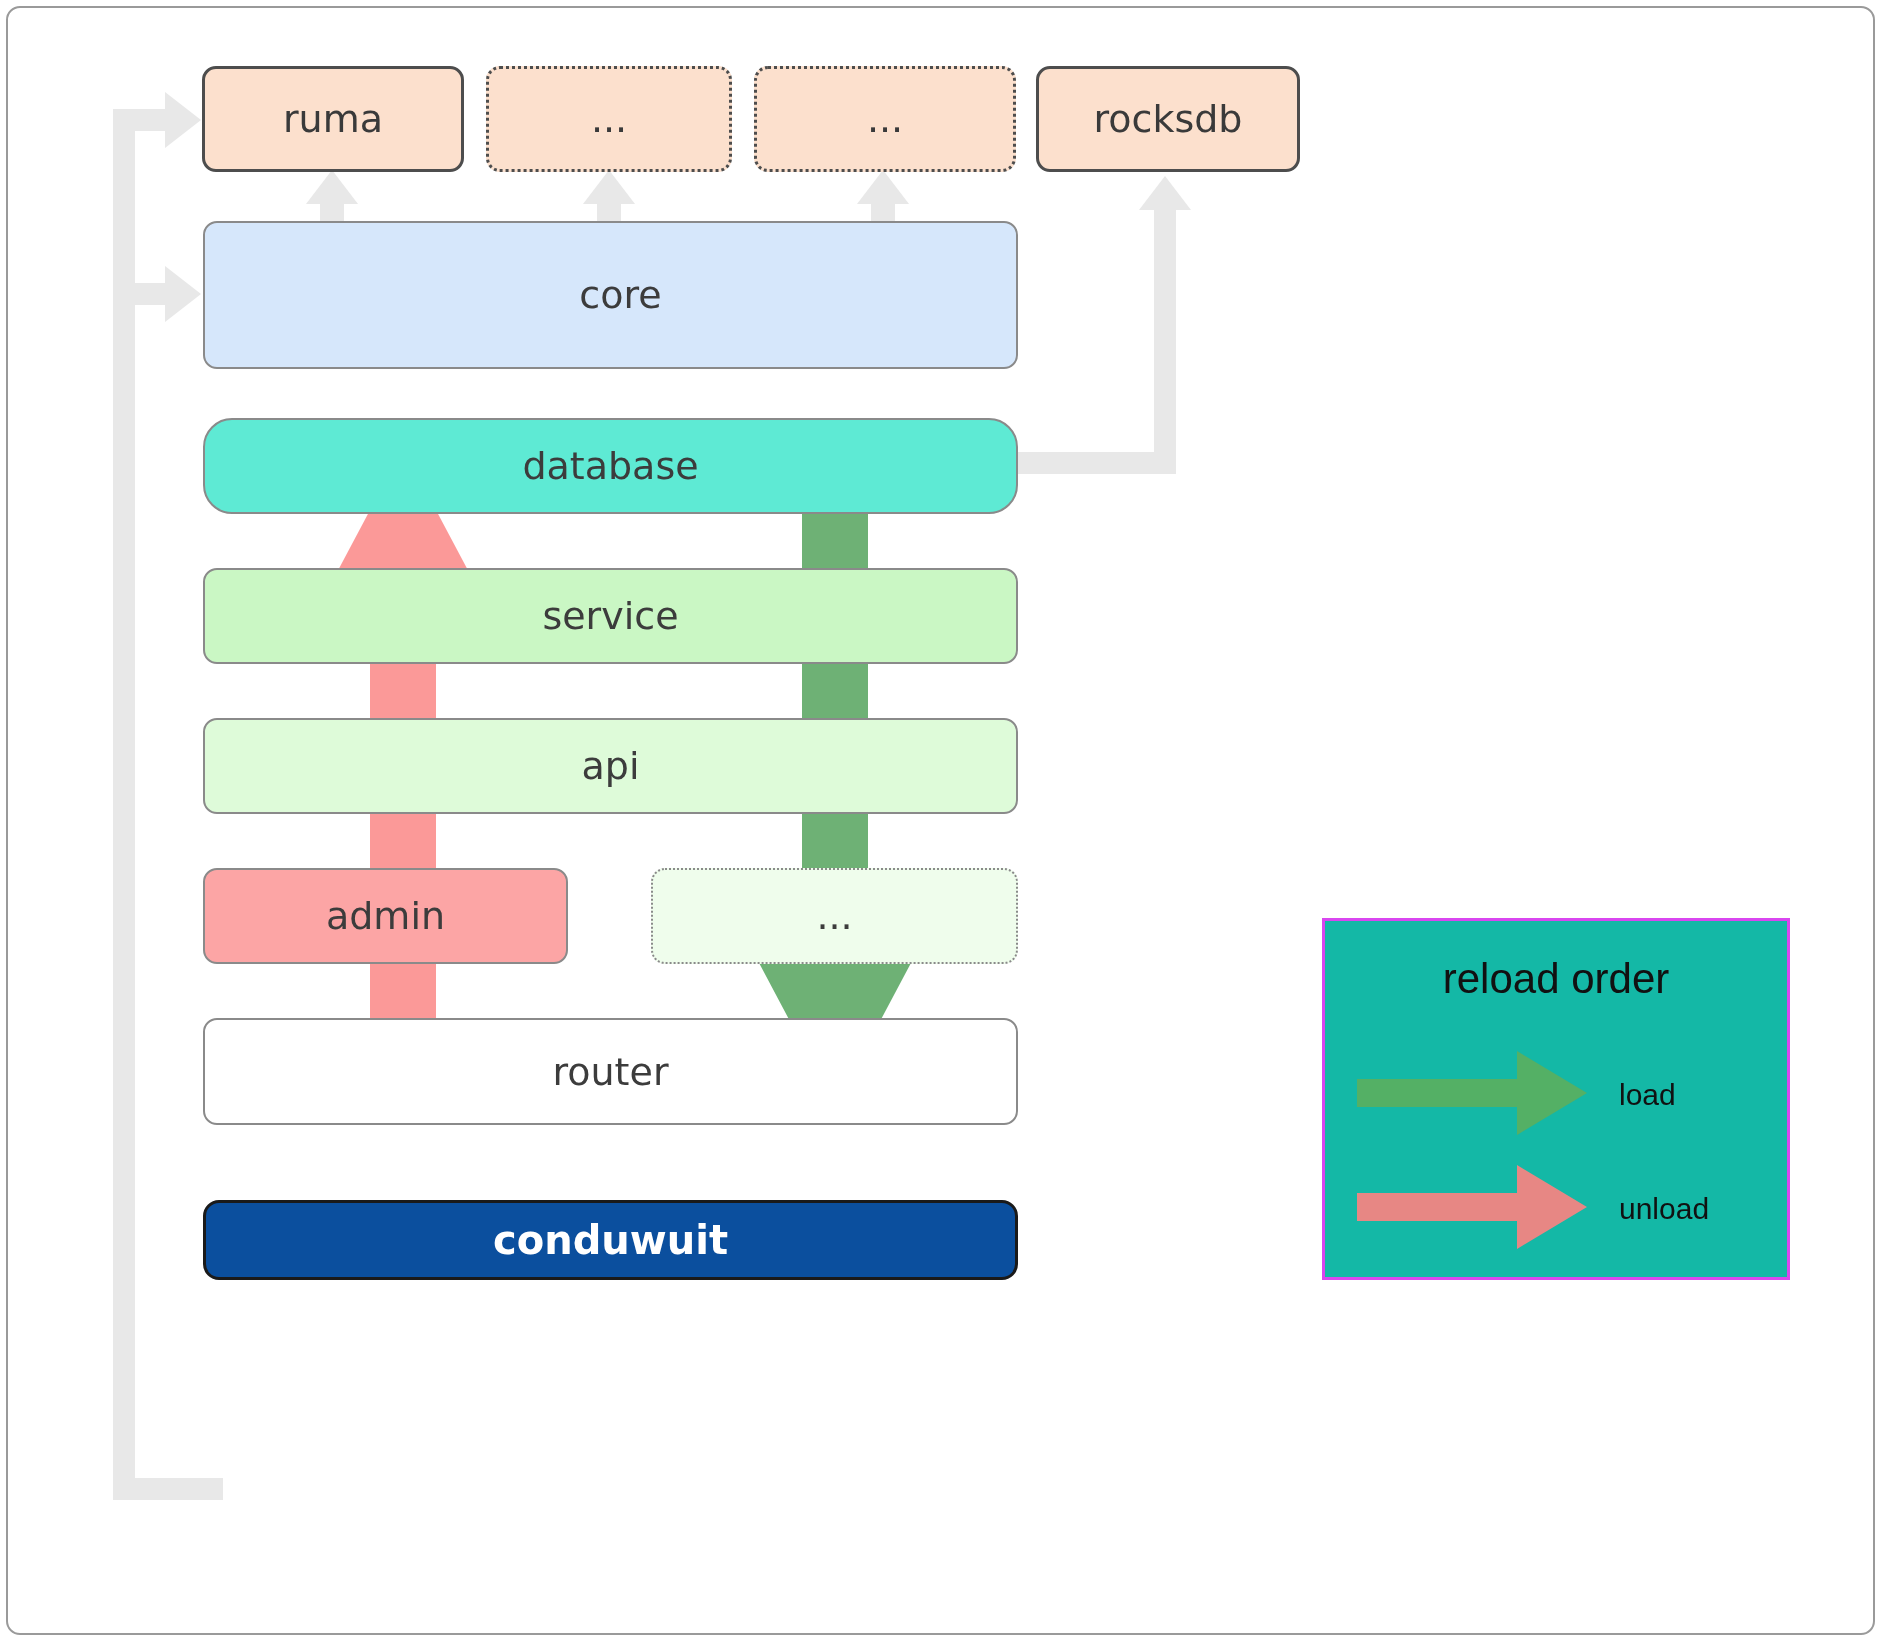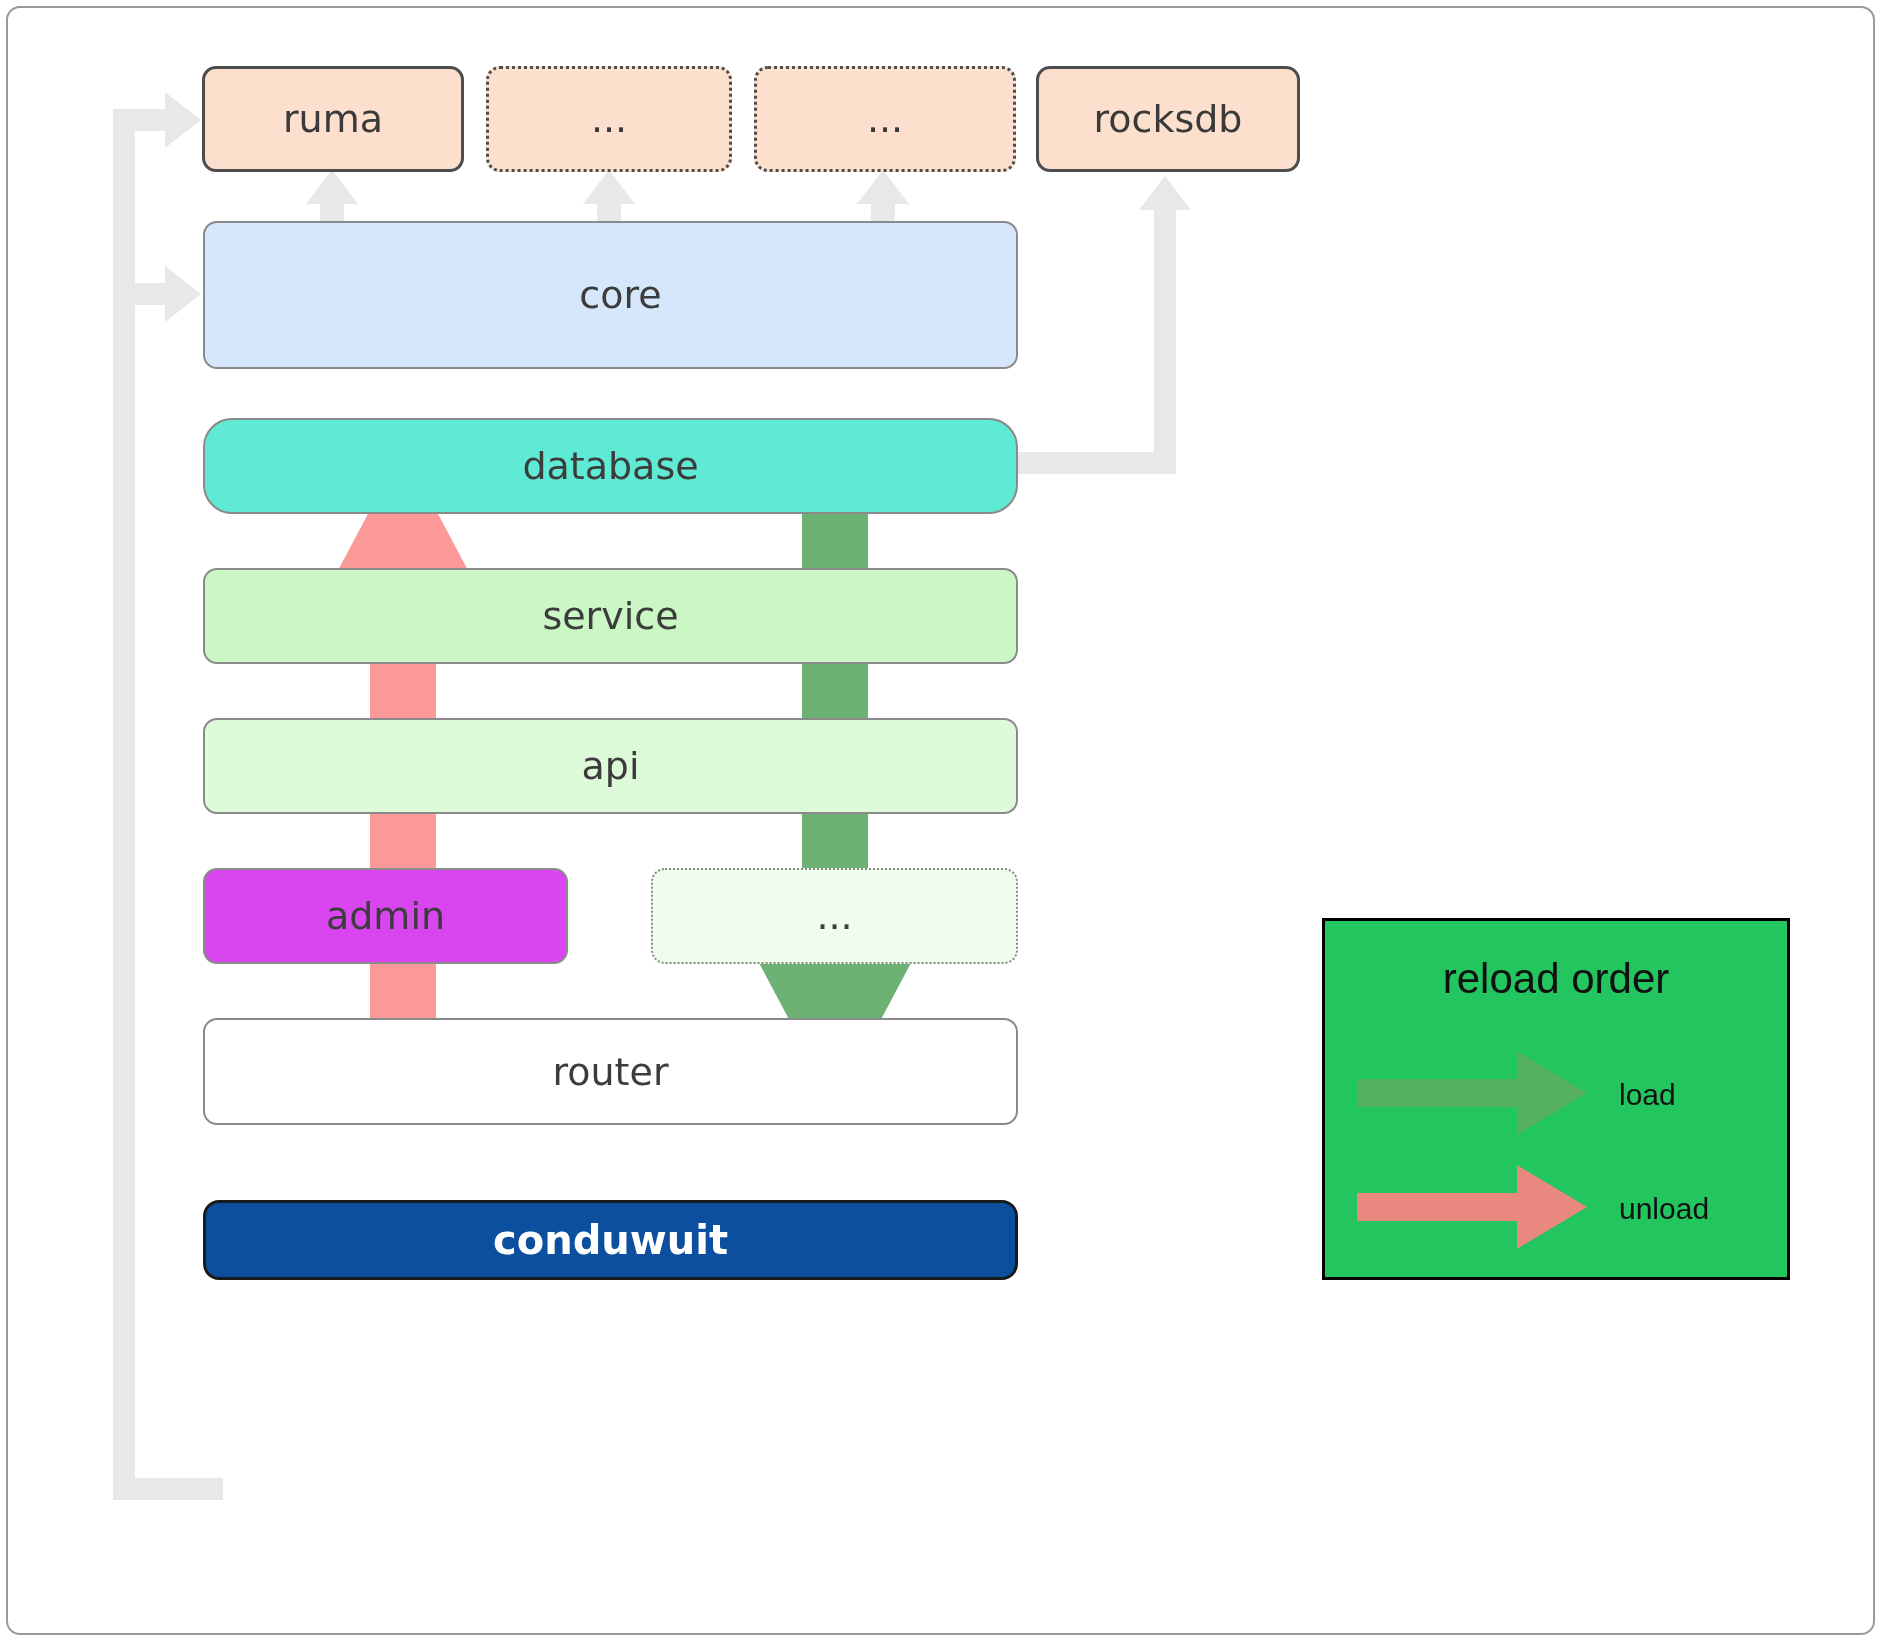--- a/index.html
+++ b/index.html
@@ -40,21 +40,21 @@
     border-radius:14px;
     font-size:38px;
   }
   .layer.solid{border:2px solid #8a8a8a;}
   .layer.dotted{border:2px dotted #8a8a8a;}
 
   .c-core{background:#d6e7fb;}
   .c-database{background:#5eead4;border-radius:29px;}
   .c-service{background:#caf7c4;}
   .c-api{background:#defbd9;}
-  .c-admin{background:#d946ef;}
+  .c-admin{background:#fca5a5;}
   .c-dots{background:#effdec;}
   .c-router{background:#ffffff;}
 
   .c-main{
     background:#0b4f9e;
     border:3px solid #1a1a1a;
     border-radius:16px;
     color:#ffffff;
     font-size:40px;
     font-weight:bold;
@@ -75,22 +75,22 @@
     border-left:36px solid #e8e8e8;
   }
 
   
   .flow{position:absolute;z-index:5;}
   .flow svg{display:block;overflow:visible;}
 
   
   .legend{
     position:absolute;
-    background:#22c55e;
-    border:3px solid #000000;
+    background:#14b8a6;
+    border:3px solid #d946ef;
     box-sizing:border-box;
     z-index:7;
     padding-left:24px;
   }
   .legend-title{
     position:absolute;left:0;right:0;top:34px;
     text-align:center;font-size:42px;color:#111;
     font-family:"Liberation Sans",sans-serif;
   }
   .legend-row{position:absolute;display:flex;align-items:center;}

